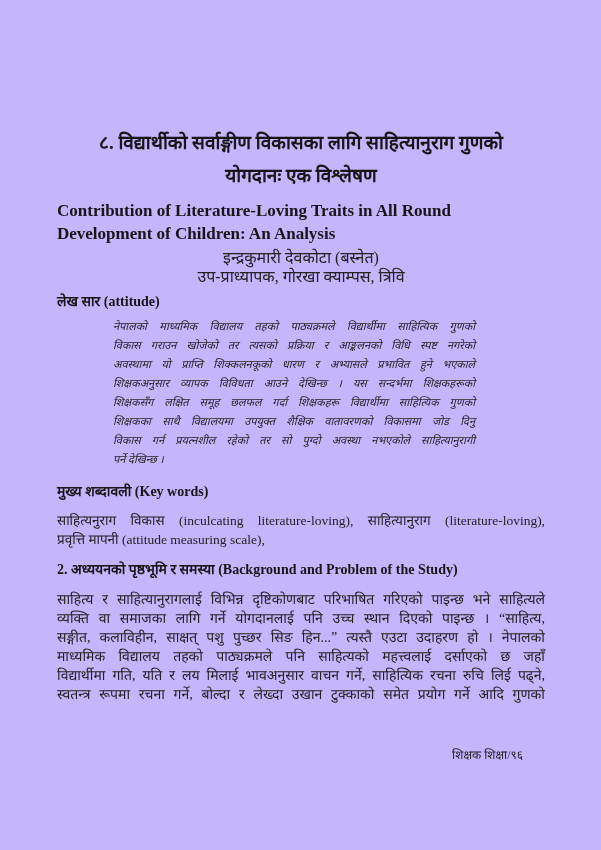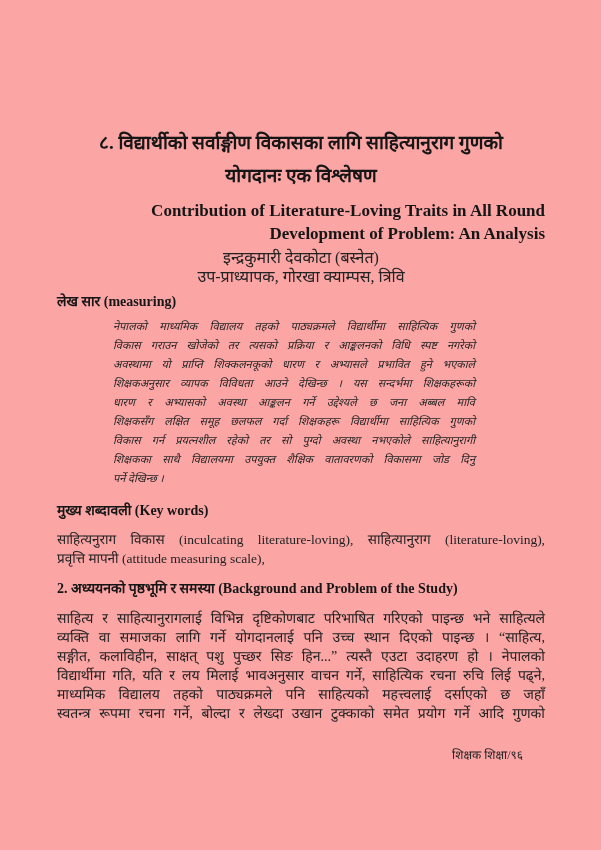--- a/index.html
+++ b/index.html
@@ -1,40 +1,40 @@
 <!DOCTYPE html>
 <html><head>
 <meta charset="utf-8">
 <style>
   html, body { margin: 0; padding: 0; background: #ffffff; }
   .page {
     position: relative;
     width: 601px;
     height: 850px;
     margin: 0 auto;
-    background: #fca5a5;
+    background: #c4b5fd;
     color: #1b1b1b;
     box-sizing: border-box;
     padding: 126px 56px 0 57px;
     font-family: "Liberation Serif", "DejaVu Serif", serif;
     overflow: hidden;
   }
   .title-np {
     margin: 0;
     font-size: 19px;
     font-weight: bold;
     text-align: center;
     line-height: 33px;
     color: #161616;
   }
   .title-en {
     margin: 7px 0 0 0;
     font-size: 17px;
     font-weight: bold;
-    text-align: right;
+    text-align: left;
     line-height: 23px;
     color: #161616;
   }
   .tline { display: block; }
   .author-block {
     margin-top: 3px;
     text-align: center;
     font-size: 16px;
     line-height: 19px;
     color: #222222;
@@ -89,55 +89,54 @@
 
 <div class="page">
 
   <h1 class="title-np">
     <span class="tline">८. विद्यार्थीको सर्वाङ्गीण विकासका लागि साहित्यानुराग गुणको</span>
     <span class="tline">योगदानः एक विश्लेषण</span>
   </h1>
 
   <h2 class="title-en">
     <span class="tline">Contribution of Literature-Loving Traits in All Round</span>
-    <span class="tline">Development of Problem: An Analysis</span>
+    <span class="tline">Development of Children: An Analysis</span>
   </h2>
 
   <div class="author-block">
     <div>इन्द्रकुमारी देवकोटा (बस्नेत)</div>
     <div>उप-प्राध्यापक, गोरखा क्याम्पस, त्रिवि</div>
   </div>
 
-  <h3 class="sec-heading h-abstract">लेख सार (measuring)</h3>
+  <h3 class="sec-heading h-abstract">लेख सार (attitude)</h3>
 
   <div class="abstract-block">
     <div class="jline">नेपालको माध्यमिक विद्यालय तहको पाठ्यक्रमले विद्यार्थीमा साहित्यिक गुणको</div>
     <div class="jline">विकास गराउन खोजेको तर त्यसको प्रक्रिया र आङ्कलनको विधि स्पष्ट नगरेको</div>
     <div class="jline">अवस्थामा यो प्राप्ति शिक्कलनकूको धारण र अभ्यासले प्रभावित हुने भएकाले</div>
     <div class="jline">शिक्षकअनुसार व्यापक विविधता आउने देखिन्छ । यस सन्दर्भमा शिक्षकहरूको</div>
-    <div class="jline">धारण र अभ्यासको अवस्था आङ्कलन गर्ने उद्देश्यले छ जना अब्बल मावि</div>
     <div class="jline">शिक्षकसँग लक्षित समूह छलफल गर्दा शिक्षकहरू विद्यार्थीमा साहित्यिक गुणको</div>
+    <div class="jline">शिक्षकका साथै विद्यालयमा उपयुक्त शैक्षिक वातावरणको विकासमा जोड दिनु</div>
     <div class="jline">विकास गर्न प्रयत्नशील रहेको तर सो पुग्दो अवस्था नभएकोले साहित्यानुरागी</div>
-    <div class="jline">शिक्षकका साथै विद्यालयमा उपयुक्त शैक्षिक वातावरणको विकासमा जोड दिनु</div>
     <div class="jline last">पर्ने देखिन्छ ।</div>
   </div>
 
   <h3 class="sec-heading h-keywords">मुख्य शब्दावली (Key words)</h3>
 
   <div class="keywords-block">
     <div class="jline">साहित्यनुराग विकास (inculcating literature-loving), साहित्यानुराग (literature-loving),</div>
     <div class="jline last">प्रवृत्ति मापनी (attitude measuring scale),</div>
   </div>
 
   <h3 class="sec-heading h-section1">2. अध्ययनको पृष्ठभूमि र समस्या (Background and Problem of the Study)</h3>
 
   <div class="body-block">
     <div class="jline">साहित्य र साहित्यानुरागलाई विभिन्न दृष्टिकोणबाट परिभाषित गरिएको पाइन्छ भने साहित्यले</div>
     <div class="jline">व्यक्ति वा समाजका लागि गर्ने योगदानलाई पनि उच्च स्थान दिएको पाइन्छ । “साहित्य,</div>
     <div class="jline">सङ्गीत, कलाविहीन, साक्षत् पशु पुच्छर सिङ हिन...” त्यस्तै एउटा उदाहरण हो । नेपालको</div>
+    <div class="jline">माध्यमिक विद्यालय तहको पाठ्यक्रमले पनि साहित्यको महत्त्वलाई दर्साएको छ जहाँ</div>
     <div class="jline">विद्यार्थीमा गति, यति र लय मिलाई भावअनुसार वाचन गर्ने, साहित्यिक रचना रुचि लिई पढ्ने,</div>
-    <div class="jline">माध्यमिक विद्यालय तहको पाठ्यक्रमले पनि साहित्यको महत्त्वलाई दर्साएको छ जहाँ</div>
     <div class="jline">स्वतन्त्र रूपमा रचना गर्ने, बोल्दा र लेख्दा उखान टुक्काको समेत प्रयोग गर्ने आदि गुणको</div>
   </div>
 
   <div class="page-footer">शिक्षक शिक्षा/९६</div>
 
 </div>
 
 </body></html>

